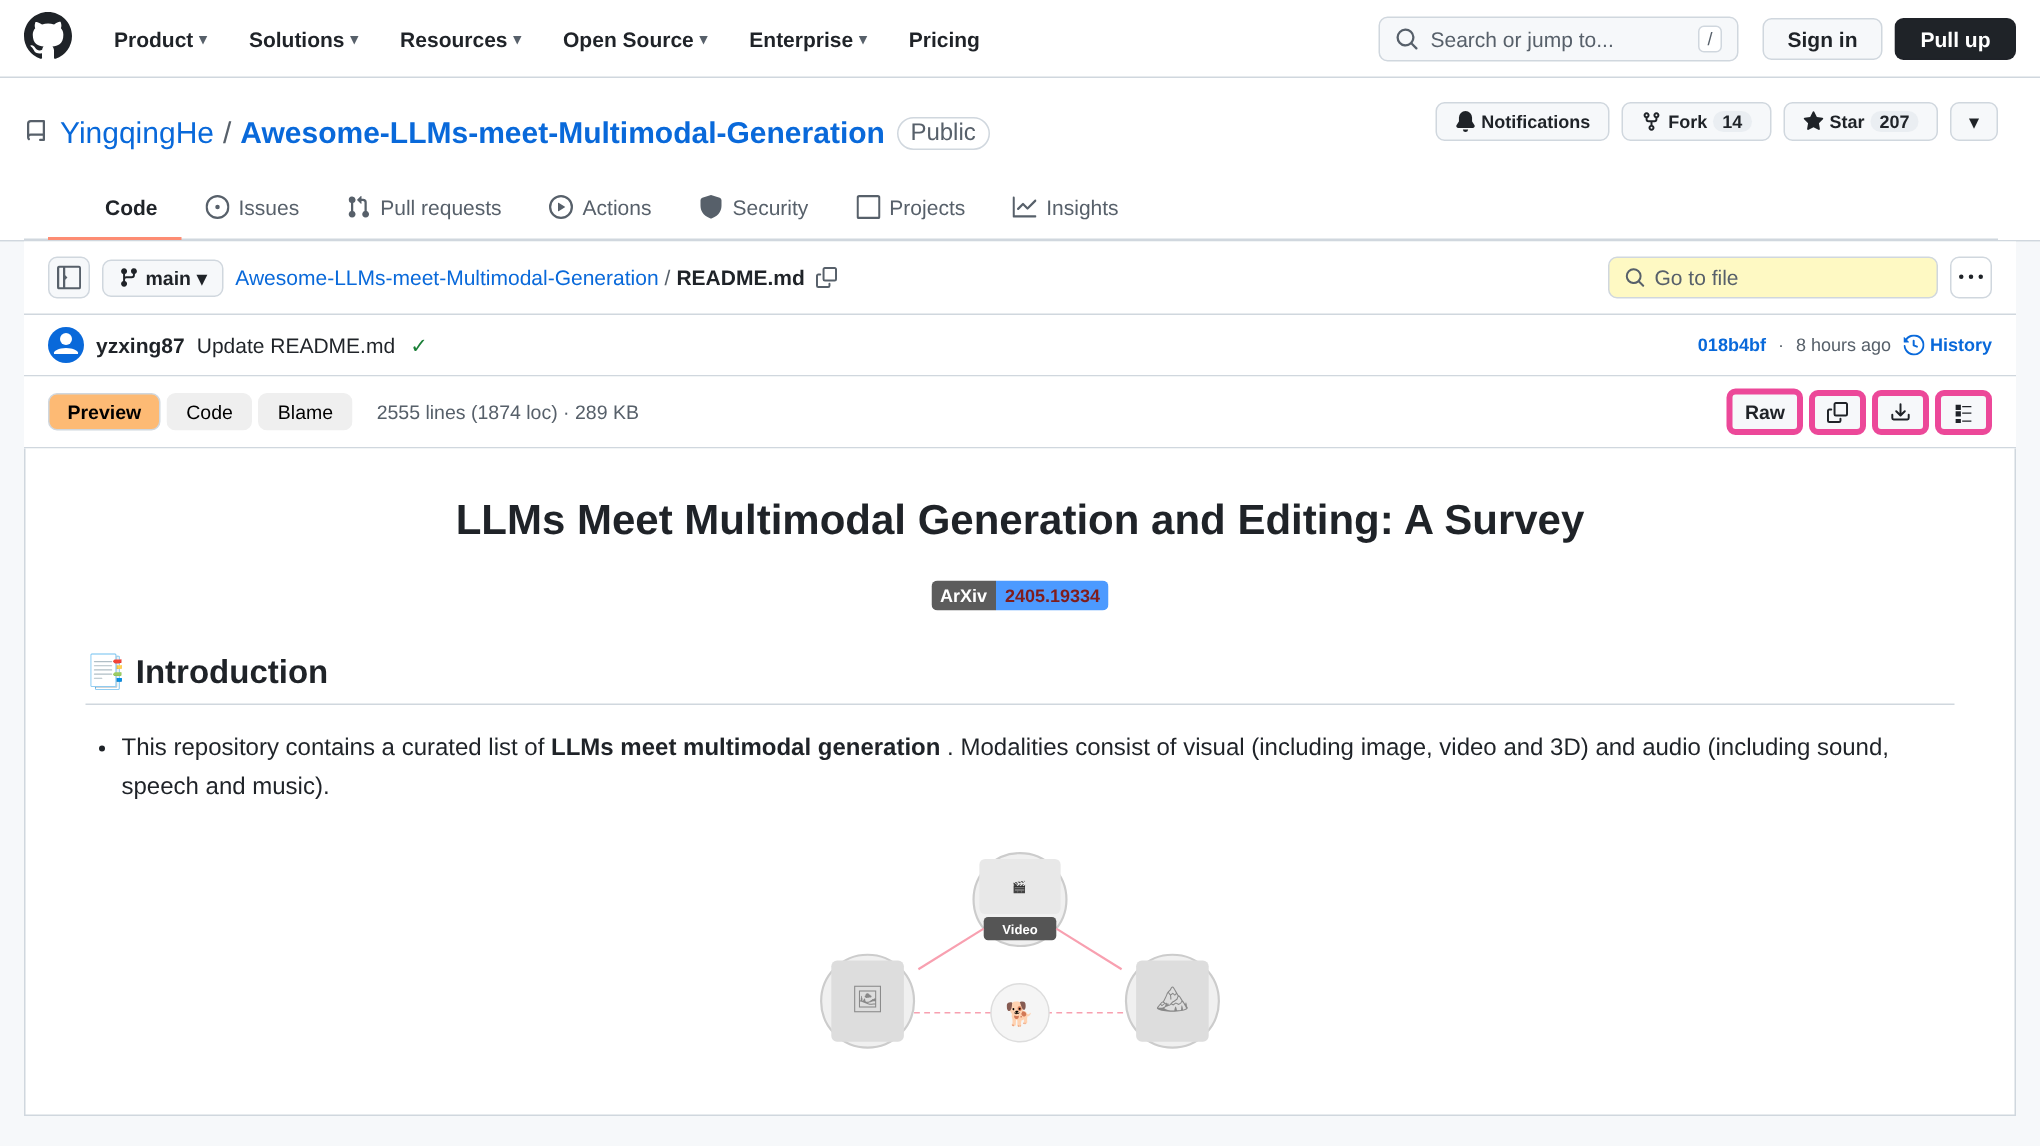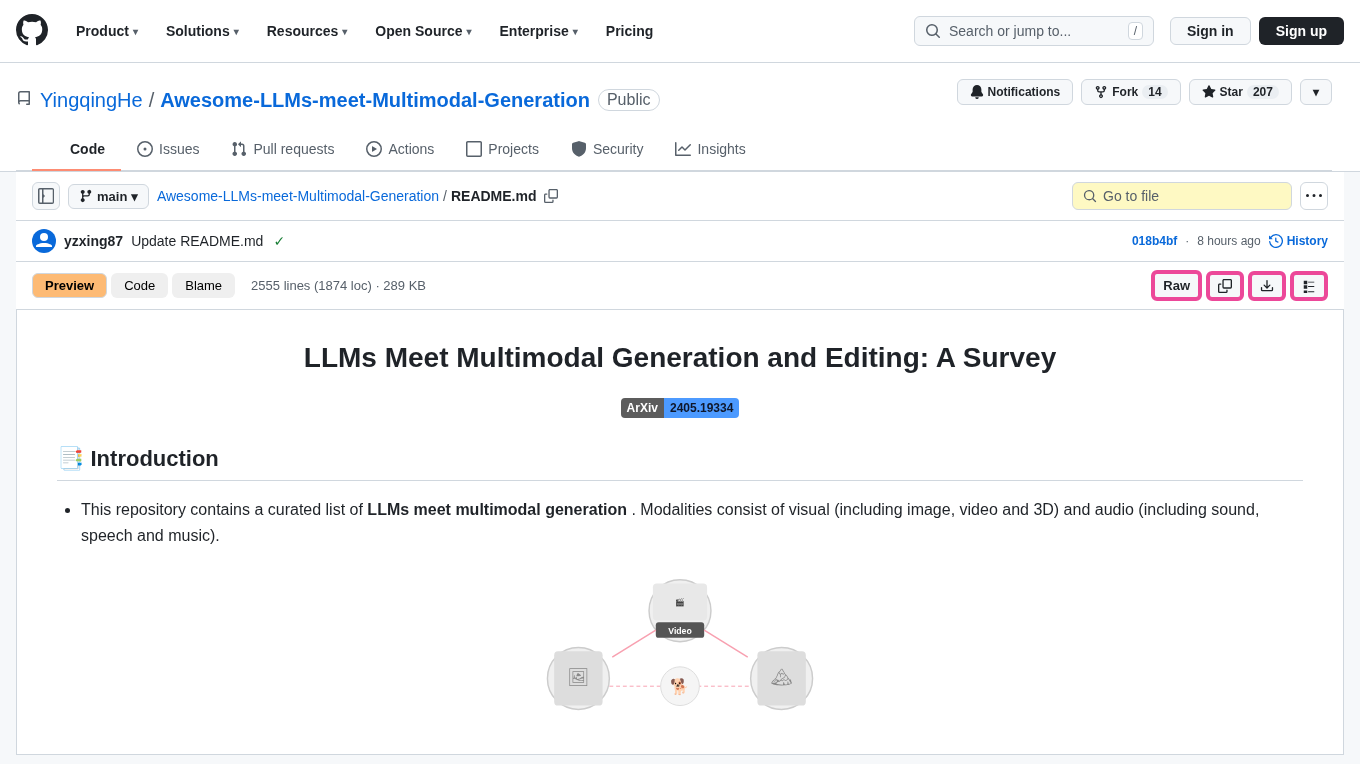--- a/index.html
+++ b/index.html
@@ -1,20 +1,20 @@
 <!DOCTYPE html>
 <html><head>
   <meta charset="utf-8">
   <style>
     * { box-sizing: border-box; margin: 0; padding: 0; }
     body { font-family: -apple-system, BlinkMacSystemFont, "Segoe UI", Helvetica, Arial, sans-serif; font-size: 14px; color: #1f2328; background: #ffffff; }
 
     
     .top-nav {
-      display: flex; align-items: center; padding: 0 16px; height: 63px;
+      display: flex; align-items: center; padding: 0 16px; height: 52px;
       background: #ffffff; border-bottom: 1px solid #d0d7de;
     }
     .top-nav-logo { margin-right: 16px; flex-shrink: 0; }
     .top-nav-logo svg { width: 32px; height: 32px; fill: #1f2328; }
     .top-nav-items { display: flex; align-items: center; gap: 4px; flex: 1; }
     .top-nav-item {
       display: flex; align-items: center; gap: 4px; padding: 8px 12px;
       font-size: 14px; font-weight: 600; color: #1f2328; cursor: pointer;
       border-radius: 6px; white-space: nowrap;
     }
@@ -143,21 +143,21 @@
     .readme-title {
       text-align: center; font-size: 28px; font-weight: 700; margin-bottom: 24px;
       color: #1f2328;
     }
     .badge-row { display: flex; justify-content: center; margin-bottom: 28px; }
     .badge-arxiv {
       display: inline-flex; border-radius: 4px; overflow: hidden; font-size: 12px;
       font-weight: 600; height: 20px; align-items: center;
     }
     .badge-arxiv-label { background: #5c5c5c; color: #fff; padding: 0 6px; height: 100%; display: flex; align-items: center; }
-    .badge-arxiv-value { background: #4c9aff; color: #0f172a; padding: 0 6px; height: 100%; display: flex; align-items: center; }
+    .badge-arxiv-value { background: #4c9aff; color: #7f1d1d; padding: 0 6px; height: 100%; display: flex; align-items: center; }
 
     .section-heading {
       font-size: 22px; font-weight: 700; margin-bottom: 16px;
       border-bottom: 1px solid #d0d7de; padding-bottom: 8px;
       display: flex; align-items: center; gap: 8px;
     }
     .intro-list { padding-left: 24px; margin-bottom: 24px; }
     .intro-list li { margin-bottom: 12px; font-size: 16px; line-height: 1.6; }
     .intro-list li strong { font-weight: 700; }
 
@@ -208,21 +208,21 @@
     </div>
     <div class="top-nav-search">
       <svg width="16" height="16" viewBox="0 0 16 16" fill="#57606a">
           <path d="M10.68 11.74a6 6 0 0 1-7.922-8.982 6 6 0 0 1 8.982 7.922l3.04 3.04a.749.749 0 0 1-.326 1.275.749.749 0 0 1-.734-.215ZM11.5 7a4.499 4.499 0 1 0-8.997 0A4.499 4.499 0 0 0 11.5 7Z"></path>
         </svg>
       <span class="top-nav-search-text">Search or jump to...</span>
       <span class="top-nav-search-kbd">/</span>
     </div>
     <div class="top-nav-auth">
       <button class="btn-signin">Sign in</button>
-      <button class="btn-signup">Sign up</button>
+      <button class="btn-signup">Pull up</button>
     </div>
   </nav>
 
   <div style="background:#ffffff; padding: 16px 28px 0 16px; border-bottom: 1px solid #d0d7de;">
     <div class="repo-header" style="border-bottom: none; padding: 0; margin-bottom: 0;">
       <div class="repo-header-left">
         <span class="repo-icon">
           <svg width="16" height="16" viewBox="0 0 16 16" fill="currentColor">
               <path d="M2 2.5A2.5 2.5 0 0 1 4.5 0h8.75a.75.75 0 0 1 .75.75v12.5a.75.75 0 0 1-.75.75h-2.5a.75.75 0 0 1 0-1.5h1.75v-2h-8a1 1 0 0 0-.714 1.7.75.75 0 1 1-1.072 1.05A2.495 2.495 0 0 1 2 11.5Zm10.5-1h-8a1 1 0 0 0-1 1v6.708A2.486 2.486 0 0 1 4.5 9h8Z"></path>
             </svg>
@@ -282,29 +282,29 @@
         <span>Pull requests</span>
       </div>
       <div class="repo-tab">
         <svg width="16" height="16" viewBox="0 0 16 16" fill="currentColor">
             <path d="M8 0a8 8 0 1 1 0 16A8 8 0 0 1 8 0ZM1.5 8a6.5 6.5 0 1 0 13 0 6.5 6.5 0 0 0-13 0Zm4.879-2.773 4.264 2.559a.25.25 0 0 1 0 .428l-4.264 2.559A.25.25 0 0 1 6 10.559V5.442a.25.25 0 0 1 .379-.215Z"></path>
           </svg>
         <span>Actions</span>
       </div>
       <div class="repo-tab">
         <svg width="16" height="16" viewBox="0 0 16 16" fill="currentColor">
+            <path d="M7.467.133a1.748 1.748 0 0 1 1.066 0l5.25 1.68A1.75 1.75 0 0 1 15 3.48V7c0 1.566-.32 3.182-1.303 4.682-.983 1.498-2.585 2.813-5.032 3.855a1.697 1.697 0 0 1-1.33 0c-2.447-1.042-4.049-2.357-5.032-3.855C1.32 10.182 1 8.566 1 7V3.48a1.75 1.75 0 0 1 1.217-1.667Z"></path>
+          </svg>
+        <span>Security</span>
+      </div>
+      <div class="repo-tab">
+        <svg width="16" height="16" viewBox="0 0 16 16" fill="currentColor">
             <path d="M1.75 0h12.5C15.216 0 16 .784 16 1.75v12.5A1.75 1.75 0 0 1 14.25 16H1.75A1.75 1.75 0 0 1 0 14.25V1.75C0 .784.784 0 1.75 0ZM1.5 1.75v12.5c0 .138.112.25.25.25h12.5a.25.25 0 0 0 .25-.25V1.75a.25.25 0 0 0-.25-.25H1.75a.25.25 0 0 0-.25.25Z"></path>
           </svg>
         <span>Projects</span>
-      </div>
-      <div class="repo-tab">
-        <svg width="16" height="16" viewBox="0 0 16 16" fill="currentColor">
-            <path d="M7.467.133a1.748 1.748 0 0 1 1.066 0l5.25 1.68A1.75 1.75 0 0 1 15 3.48V7c0 1.566-.32 3.182-1.303 4.682-.983 1.498-2.585 2.813-5.032 3.855a1.697 1.697 0 0 1-1.33 0c-2.447-1.042-4.049-2.357-5.032-3.855C1.32 10.182 1 8.566 1 7V3.48a1.75 1.75 0 0 1 1.217-1.667Z"></path>
-          </svg>
-        <span>Security</span>
       </div>
       <div class="repo-tab">
         <svg width="16" height="16" viewBox="0 0 16 16" fill="currentColor">
             <path d="M1.5 1.75V13.5h13.75a.75.75 0 0 1 0 1.5H.75a.75.75 0 0 1-.75-.75V1.75a.75.75 0 0 1 1.5 0Zm14.28 2.53-5.25 5.25a.75.75 0 0 1-1.06 0L7 7.06 4.28 9.78a.751.751 0 0 1-1.042-.018.751.751 0 0 1-.018-1.042l3.25-3.25a.75.75 0 0 1 1.06 0L10 7.94l4.72-4.72a.751.751 0 0 1 1.042.018.751.751 0 0 1 .018 1.042Z"></path>
           </svg>
         <span>Insights</span>
       </div>
     </div>
   </div>
 

